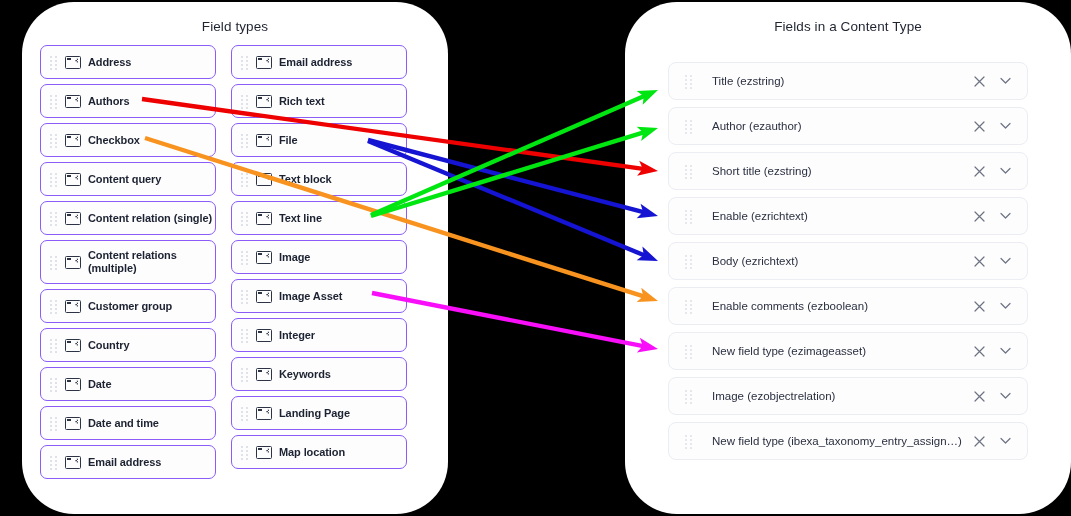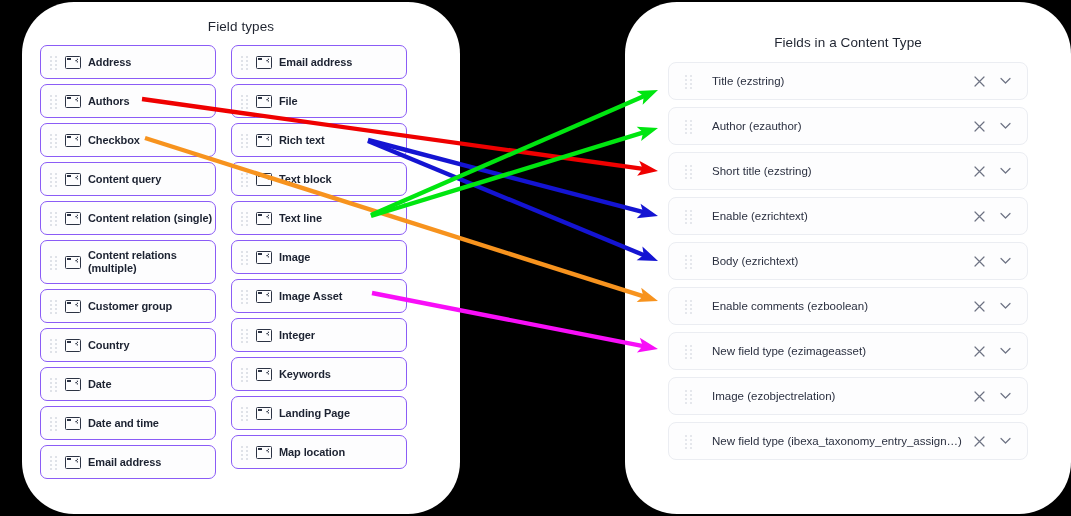--- a/index.html
+++ b/index.html
@@ -15,35 +15,35 @@
     overflow: hidden;
     font-family: "Liberation Sans", sans-serif;
   }
 
   
   .panel {
     position: absolute;
     background: #ffffff;
     border-radius: 52px;
   }
-  #left-panel  { left: 22px;  top: 2px;  width: 426px; height: 512px; padding-left: 12px; }
+  #left-panel  { left: 22px;  top: 2px;  width: 426px; height: 512px; }
   #right-panel { left: 625px; top: 2px;  width: 446px; height: 512px; }
 
   .panel-title {
     position: absolute;
     top: 17px;
     left: 0;
     width: 100%;
     text-align: center;
     font-size: 13.5px;
     color: #1f2430;
     font-family: "Liberation Sans", sans-serif;
     letter-spacing: .1px;
   }
-  #right-panel .panel-title { text-align: center; margin-top: 16px; }
+  #right-panel .panel-title { text-align: center; }
 
   
   .ft-col {
     position: absolute;
     width: 176px;
   }
   #ft-col-0 { left: 18px;  top: 43px; }
   #ft-col-1 { left: 209px; top: 43px; }
 
   .ft-chip {
@@ -356,35 +356,35 @@
             <i></i>
             <i></i>
             <i></i>
             <i></i>
             <i></i>
             <i></i>
             <i></i>
             <i></i>
           </span>
           <span class="fticon"></span>
+          <span class="ft-label">Rich text</span>
+        </div>
+        <div class="ft-chip">
+          <span class="grip">
+            <i></i>
+            <i></i>
+            <i></i>
+            <i></i>
+            <i></i>
+            <i></i>
+            <i></i>
+            <i></i>
+          </span>
+          <span class="fticon"></span>
           <span class="ft-label">File</span>
-        </div>
-        <div class="ft-chip">
-          <span class="grip">
-            <i></i>
-            <i></i>
-            <i></i>
-            <i></i>
-            <i></i>
-            <i></i>
-            <i></i>
-            <i></i>
-          </span>
-          <span class="fticon"></span>
-          <span class="ft-label">Rich text</span>
         </div>
         <div class="ft-chip">
           <span class="grip">
             <i></i>
             <i></i>
             <i></i>
             <i></i>
             <i></i>
             <i></i>
             <i></i>

